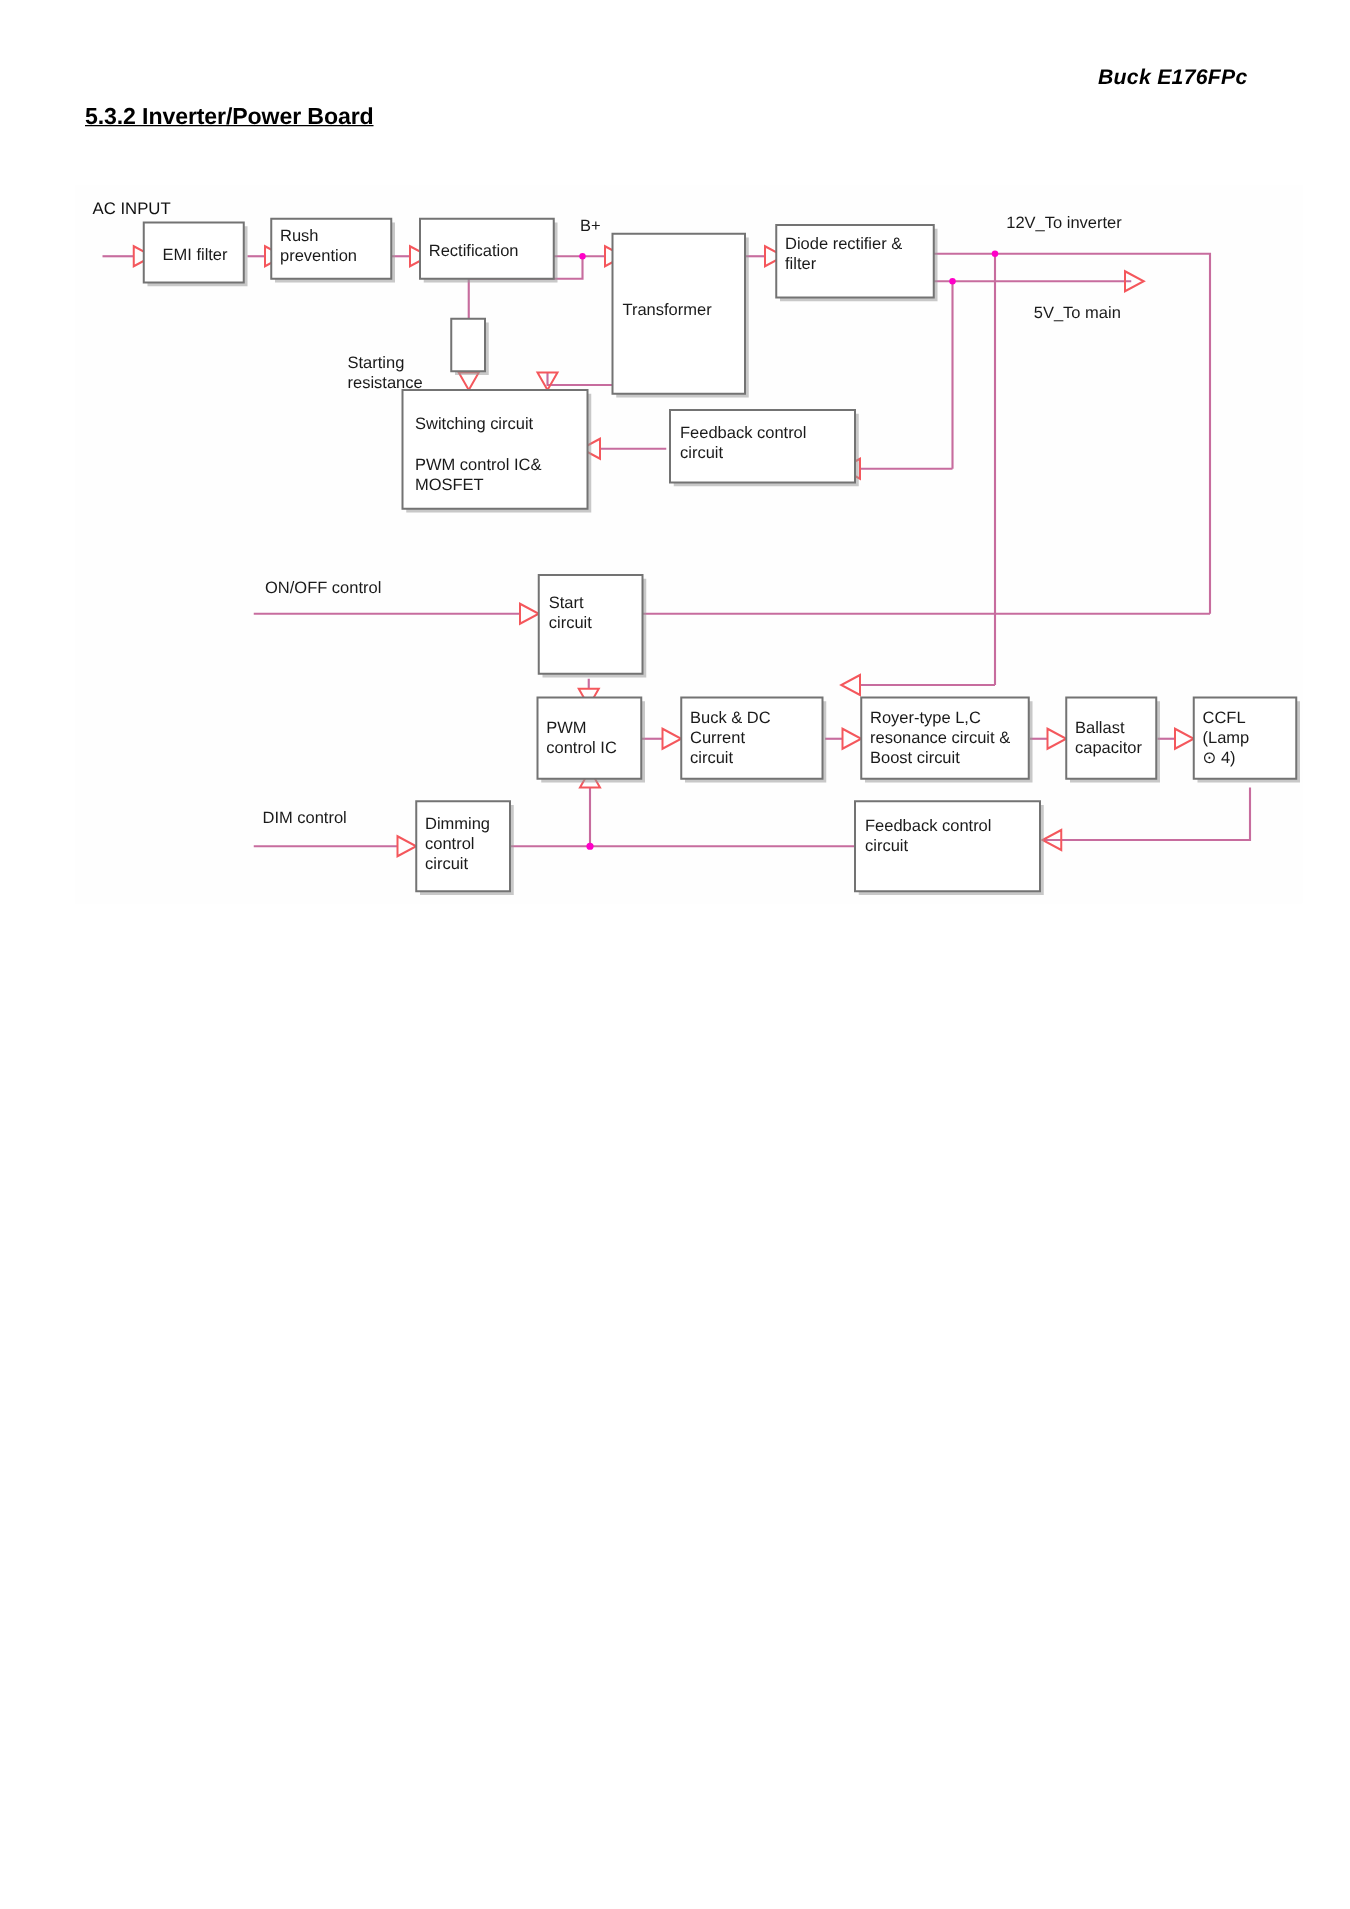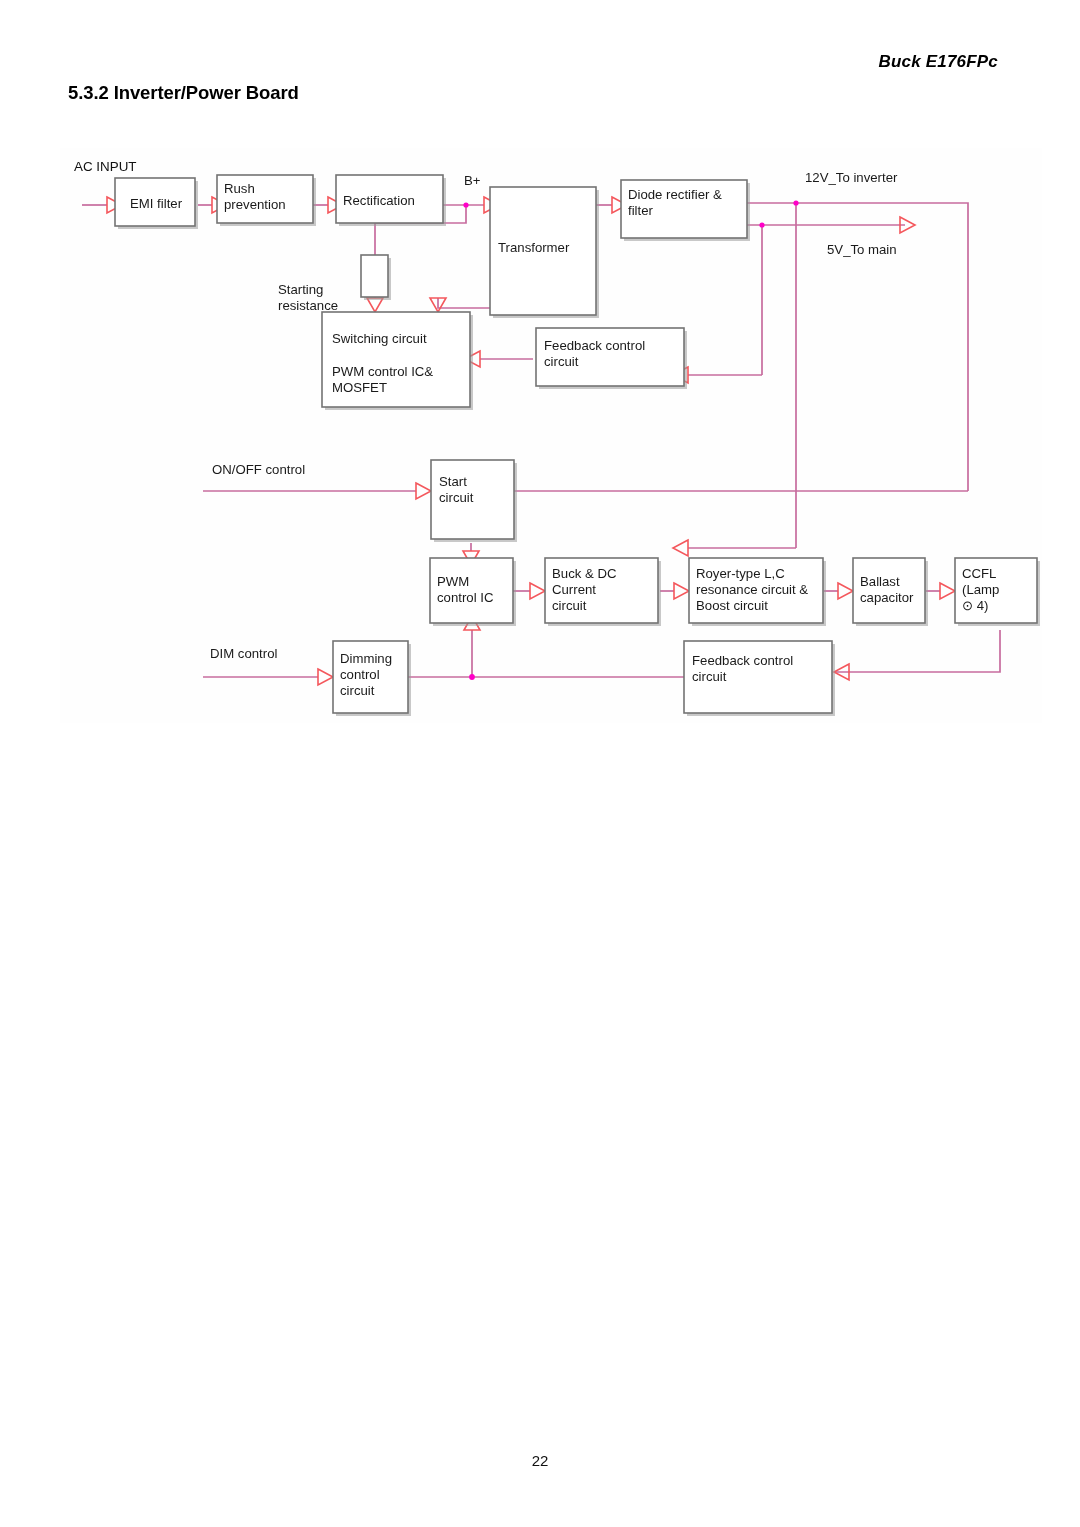--- a/index.html
+++ b/index.html
@@ -33,20 +33,21 @@
   }
   .sec-title {
     position: absolute;
     left: 68px;
     top: 82px;
     font-size: 18.5px;
     font-weight: bold;
     letter-spacing: -0.1px;
     color: #000;
     white-space: nowrap;
+    text-decoration: underline;
   }
   .diagram-wrap {
     position: absolute;
     left: 60px;
     top: 148px;
     width: 982px;
     height: 575px;
     background: #fefefe;
   }
   .page-num {
@@ -291,15 +292,14 @@
 
         <text class="lbl-out" x="767" y="106">5V_To main</text>
 
         <text class="lbl" x="152" y="326">ON/OFF control</text>
 
         <text class="lbl" x="150" y="510">DIM control</text>
       </g>
     </svg>
   </div>
 
-  <div class="page-num">22</div>
 
 </div>
 
 </body></html>

